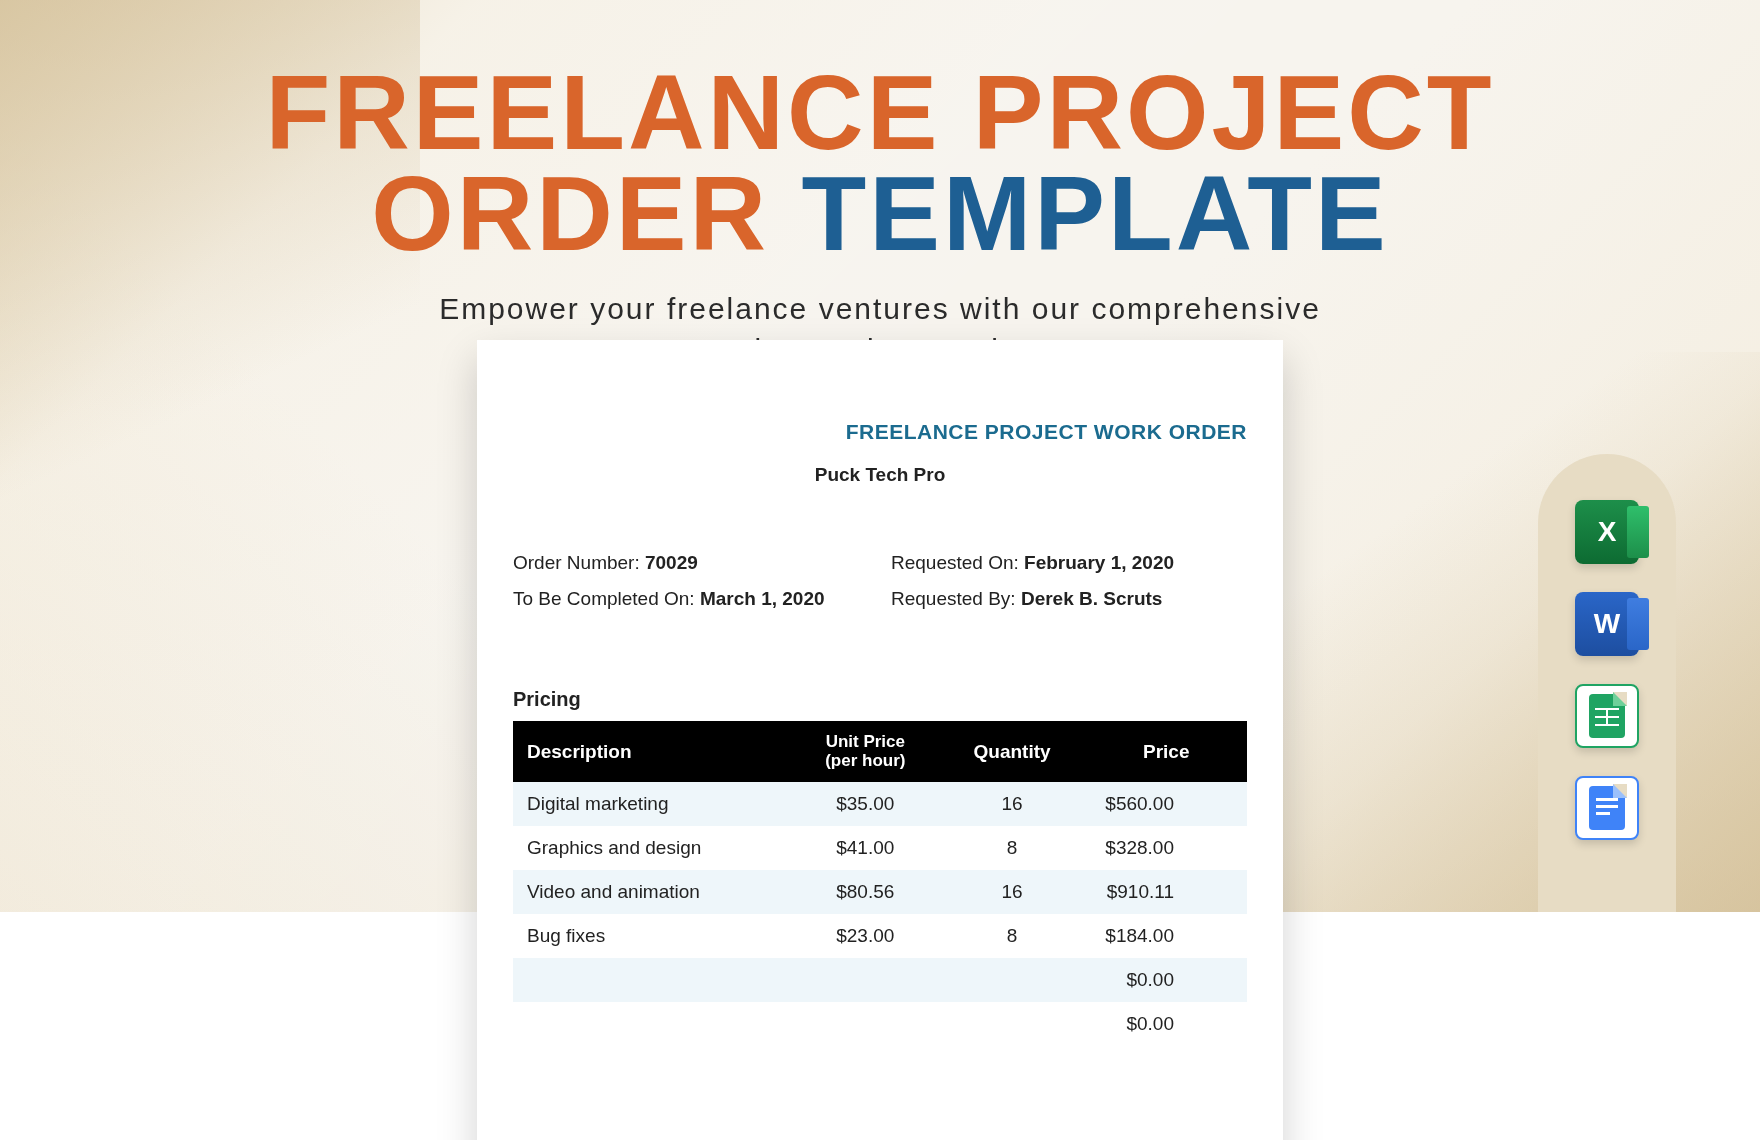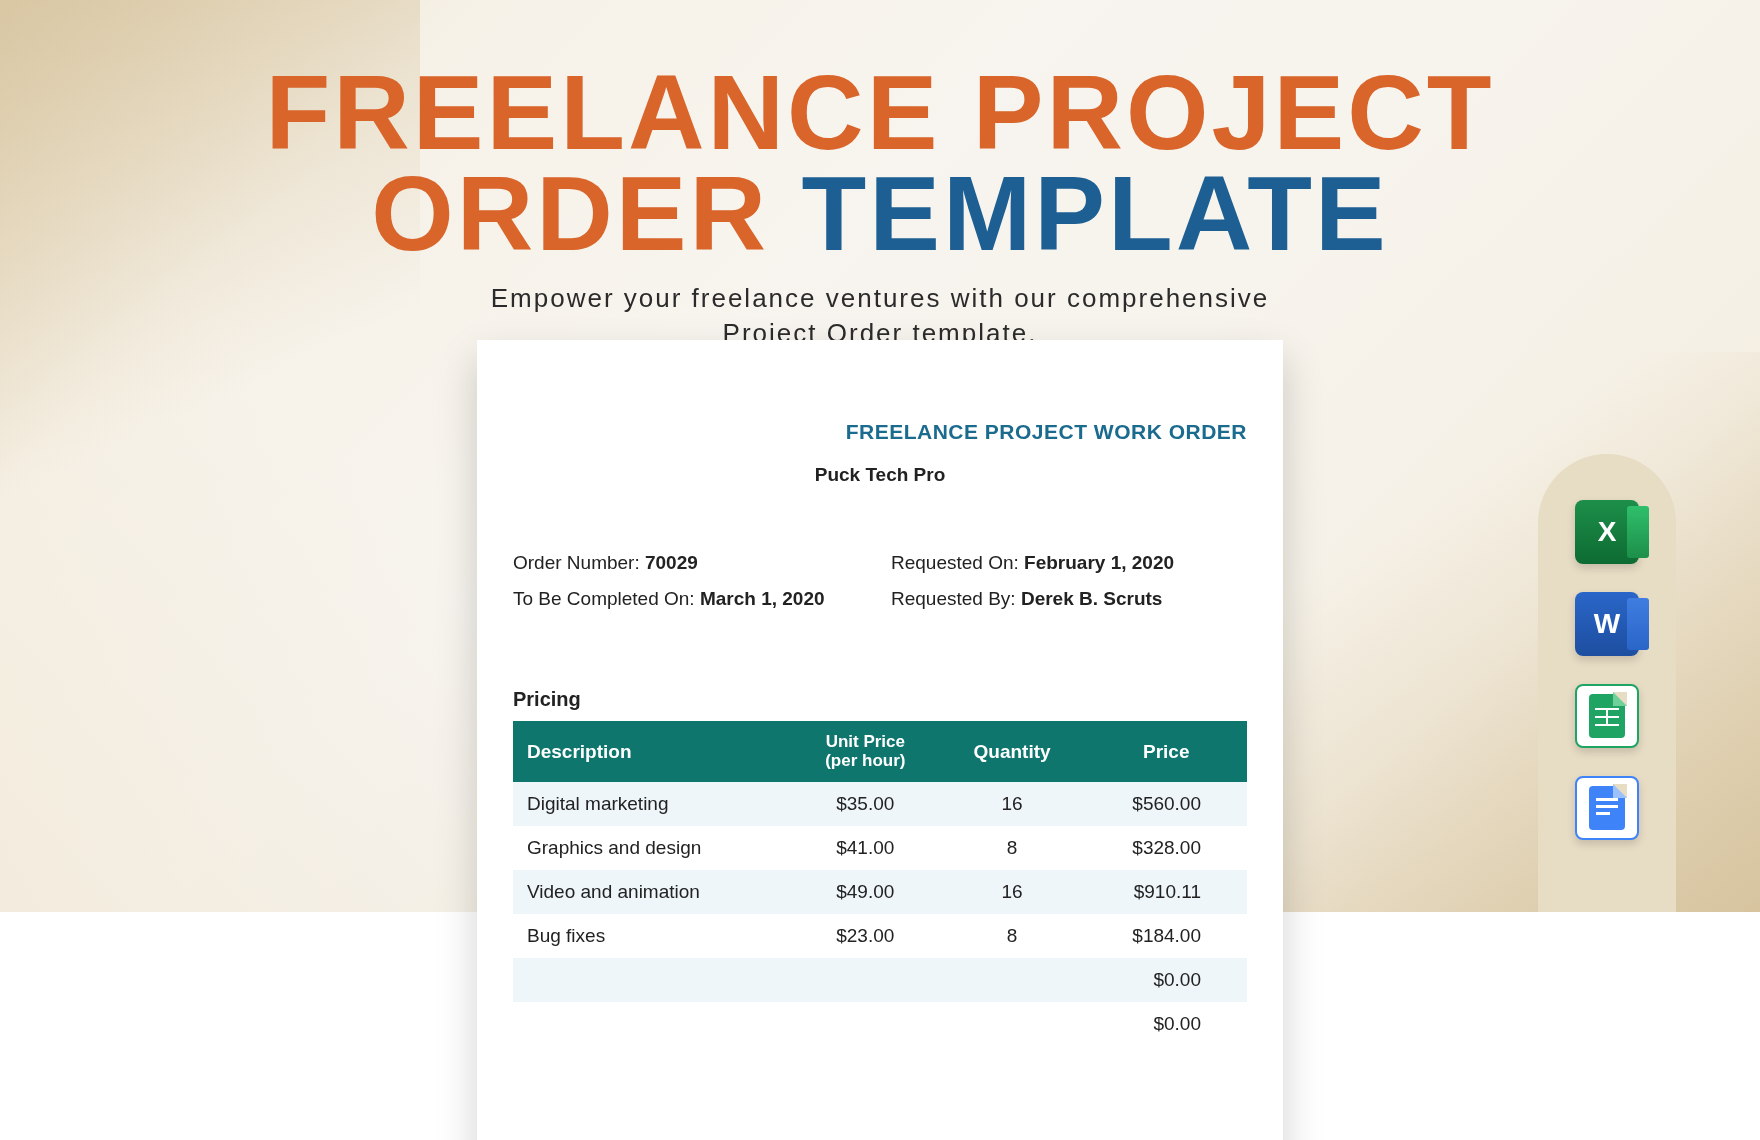--- a/index.html
+++ b/index.html
@@ -22,21 +22,21 @@
   }
   .bg::after {
     right: 0; bottom: 0; width: 520px; height: 560px;
     background: linear-gradient(325deg, rgba(205,183,140,0.6), rgba(255,255,255,0) 70%);
   }
 
   .header { position: absolute; top: 62px; left: 0; width: 100%; text-align: center; z-index: 2; }
   .title { font-weight: 900; font-size: 106px; line-height: 0.95; letter-spacing: 3px; font-family: Arial Black, Arial, sans-serif; }
   .title .orange { color: #d9652b; }
   .title .blue { color: #1e5f93; }
-  .subtitle { margin-top: 18px; color: #2b2b2b; font-size: 26px; line-height: 1.35; letter-spacing: 2px; font-family: "Segoe UI", Arial, sans-serif; }
+  .subtitle { margin-top: 26px; color: #2b2b2b; font-size: 30px; line-height: 1.35; letter-spacing: 2px; font-family: "Segoe UI", Arial, sans-serif; }
 
   .doc {
     position: absolute; left: 50%; transform: translateX(-50%);
     top: 340px; width: 806px; height: 900px;
     background: #ffffff; box-shadow: 0 18px 38px rgba(0,0,0,0.18);
     z-index: 2;
   }
   .doc-inner { padding: 54px 36px 0 36px; color: #222; font-size: 19px; }
   .logo-ph { text-align: center; font-weight: 700; color: #1d1d1d; font-size: 21px; }
   .doc-title { text-align: right; color: #1b6b8f; font-weight: 800; font-size: 21px; margin-top: 26px; letter-spacing: 0.5px; }
@@ -46,27 +46,27 @@
   .meta-col { flex: 1; }
   .meta-row { margin-bottom: 14px; }
   .meta-row .lab { font-weight: 400; }
   .meta-row .val { font-weight: 700; }
   .meta-col.right { padding-left: 22px; }
 
   .section-title { font-weight: 700; font-size: 20px; margin-top: 64px; margin-bottom: 10px; }
 
   table.pricing { width: 100%; border-collapse: collapse; font-size: 19px; }
   table.pricing thead th {
-    background: #0f766e; color: #fff; font-weight: 700; text-align: center;
+    background: #000000; color: #fff; font-weight: 700; text-align: center;
     padding: 12px 10px; font-size: 19px;
   }
   table.pricing thead th:first-child { text-align: left; padding-left: 14px; }
   table.pricing tbody td { padding: 11px 10px; text-align: center; }
   table.pricing tbody td:first-child { text-align: left; padding-left: 14px; }
-  table.pricing tbody td:last-child { text-align: right; padding-right: 46px; }
+  table.pricing tbody td:last-child { text-align: right; padding-right: 73px; }
   table.pricing tbody tr:nth-child(odd) { background: #eef6fa; }
   table.pricing tbody tr:nth-child(even) { background: #ffffff; }
   .unit-sub { display:block; font-weight:700; font-size:17px; line-height:1.1; }
 
   .format-bar {
     position: absolute; right: 84px; bottom: 0;
     width: 138px; height: 458px;
     background: #e7dcc4;
     border-radius: 70px 70px 0 0;
     z-index: 3;
@@ -166,21 +166,21 @@
             <td>$560.00</td>
           </tr>
           <tr>
             <td>Graphics and design</td>
             <td>$41.00</td>
             <td>8</td>
             <td>$328.00</td>
           </tr>
           <tr>
             <td>Video and animation</td>
-            <td>$49.00</td>
+            <td>$80.56</td>
             <td>16</td>
             <td>$910.11</td>
           </tr>
           <tr>
             <td>Bug fixes</td>
             <td>$23.00</td>
             <td>8</td>
             <td>$184.00</td>
           </tr>
           <tr>

